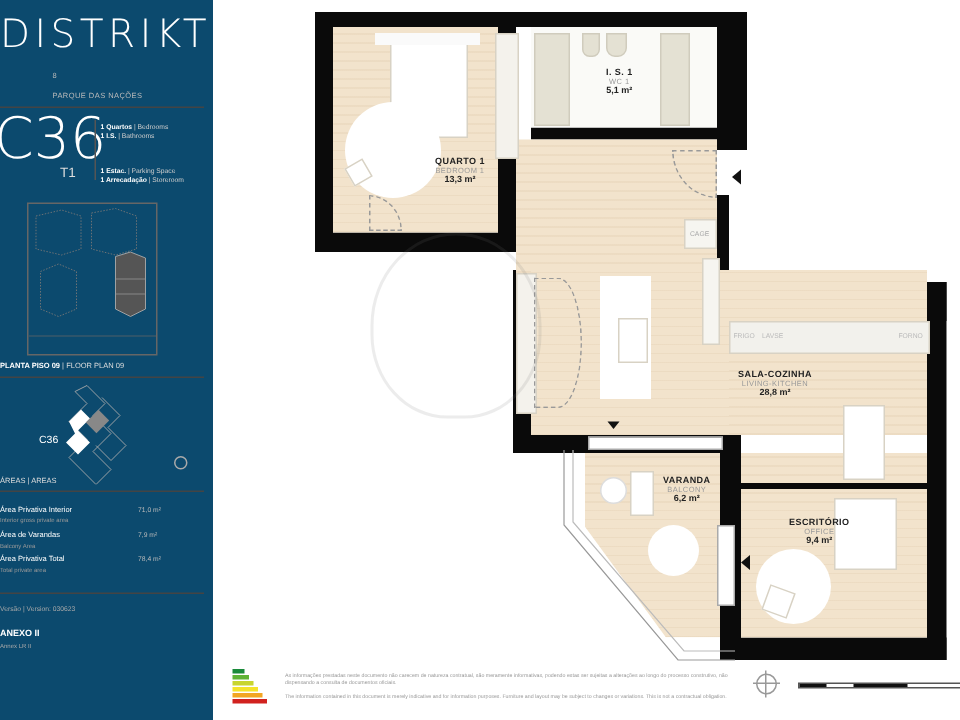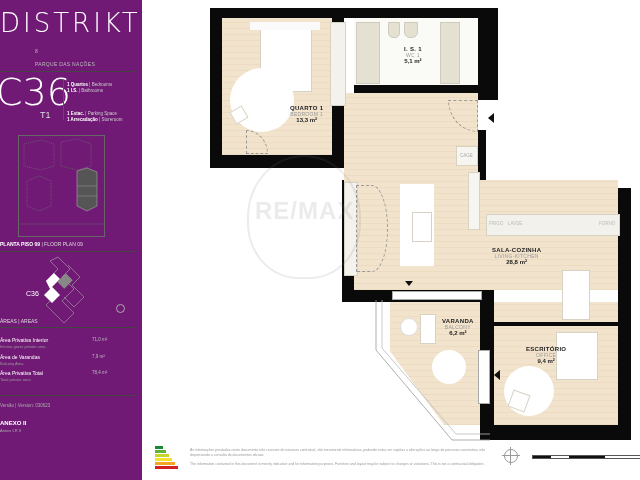--- a/index.html
+++ b/index.html
@@ -1,17 +1,17 @@
 <!DOCTYPE html>
 <html><head>
 <meta charset="utf-8">
 <style>
   html, body { margin:0; padding:0; }
   body { width:640px; height:480px; position:relative; overflow:hidden; background:#ffffff; font-family:"Liberation Sans", sans-serif; }
-  .left { position:absolute; left:0; top:0; width:142px; height:480px; background:#701a75; color:#fff; overflow:hidden; }
+  .left { position:absolute; left:0; top:0; width:142px; height:480px; background:#0c4a6e; color:#fff; overflow:hidden; }
   .brand { position:absolute; left:0; top:8px; font-size:26px; letter-spacing:3px; font-weight:300; color:#fff; font-family:"DejaVu Sans", sans-serif; }
   .sub1 { position:absolute; left:35px; top:48px; font-size:5px; color:#bbb; }
   .sub2 { position:absolute; left:35px; top:61px; font-size:5px; color:#bbb; letter-spacing:0.3px; }
   .hr { position:absolute; left:0; width:136px; height:1px; background:#444; }
   .unit { position:absolute; left:-4px; top:70px; font-size:38px; font-weight:300; color:#fff; font-family:"DejaVu Sans", sans-serif; }
   .typ { position:absolute; left:40px; top:110px; font-size:9px; color:#ddd; }
   .vsep { position:absolute; left:63px; top:80px; width:1px; height:40px; background:#555; }
   .spec { position:absolute; left:67px; font-size:4.5px; color:#ccc; white-space:nowrap; }
   .spec b { color:#fff; }
   .iso { position:absolute; left:18px; top:135px; width:85px; height:100px; border:1px solid #666; }
@@ -213,21 +213,20 @@
   <div class="rug" style="left:362px;top:366px;width:50px;height:50px"></div>
   <div class="fur" style="left:368px;top:392px;width:16px;height:16px;transform:rotate(20deg)"></div>
   <div class="rl" style="left:384px;top:346px">
     <div class="n">ESCRITÓRIO</div>
       <div class="e">OFFICE</div>
       <div class="a">9,4 m²</div>
   </div>
 
   <div class="watermark">
     <div class="ball"></div>
-    <div class="txt">RE/MAX</div>
   </div>
 
   <div class="epc">
     <div style="width:8px;background:#1a8a3a"></div>
     <div style="width:11px;background:#5fb336"></div>
     <div style="width:14px;background:#c8d52f"></div>
     <div style="width:17px;background:#f4e32a"></div>
     <div style="width:20px;background:#f2a623"></div>
     <div style="width:23px;background:#d1221f"></div>
   </div>

